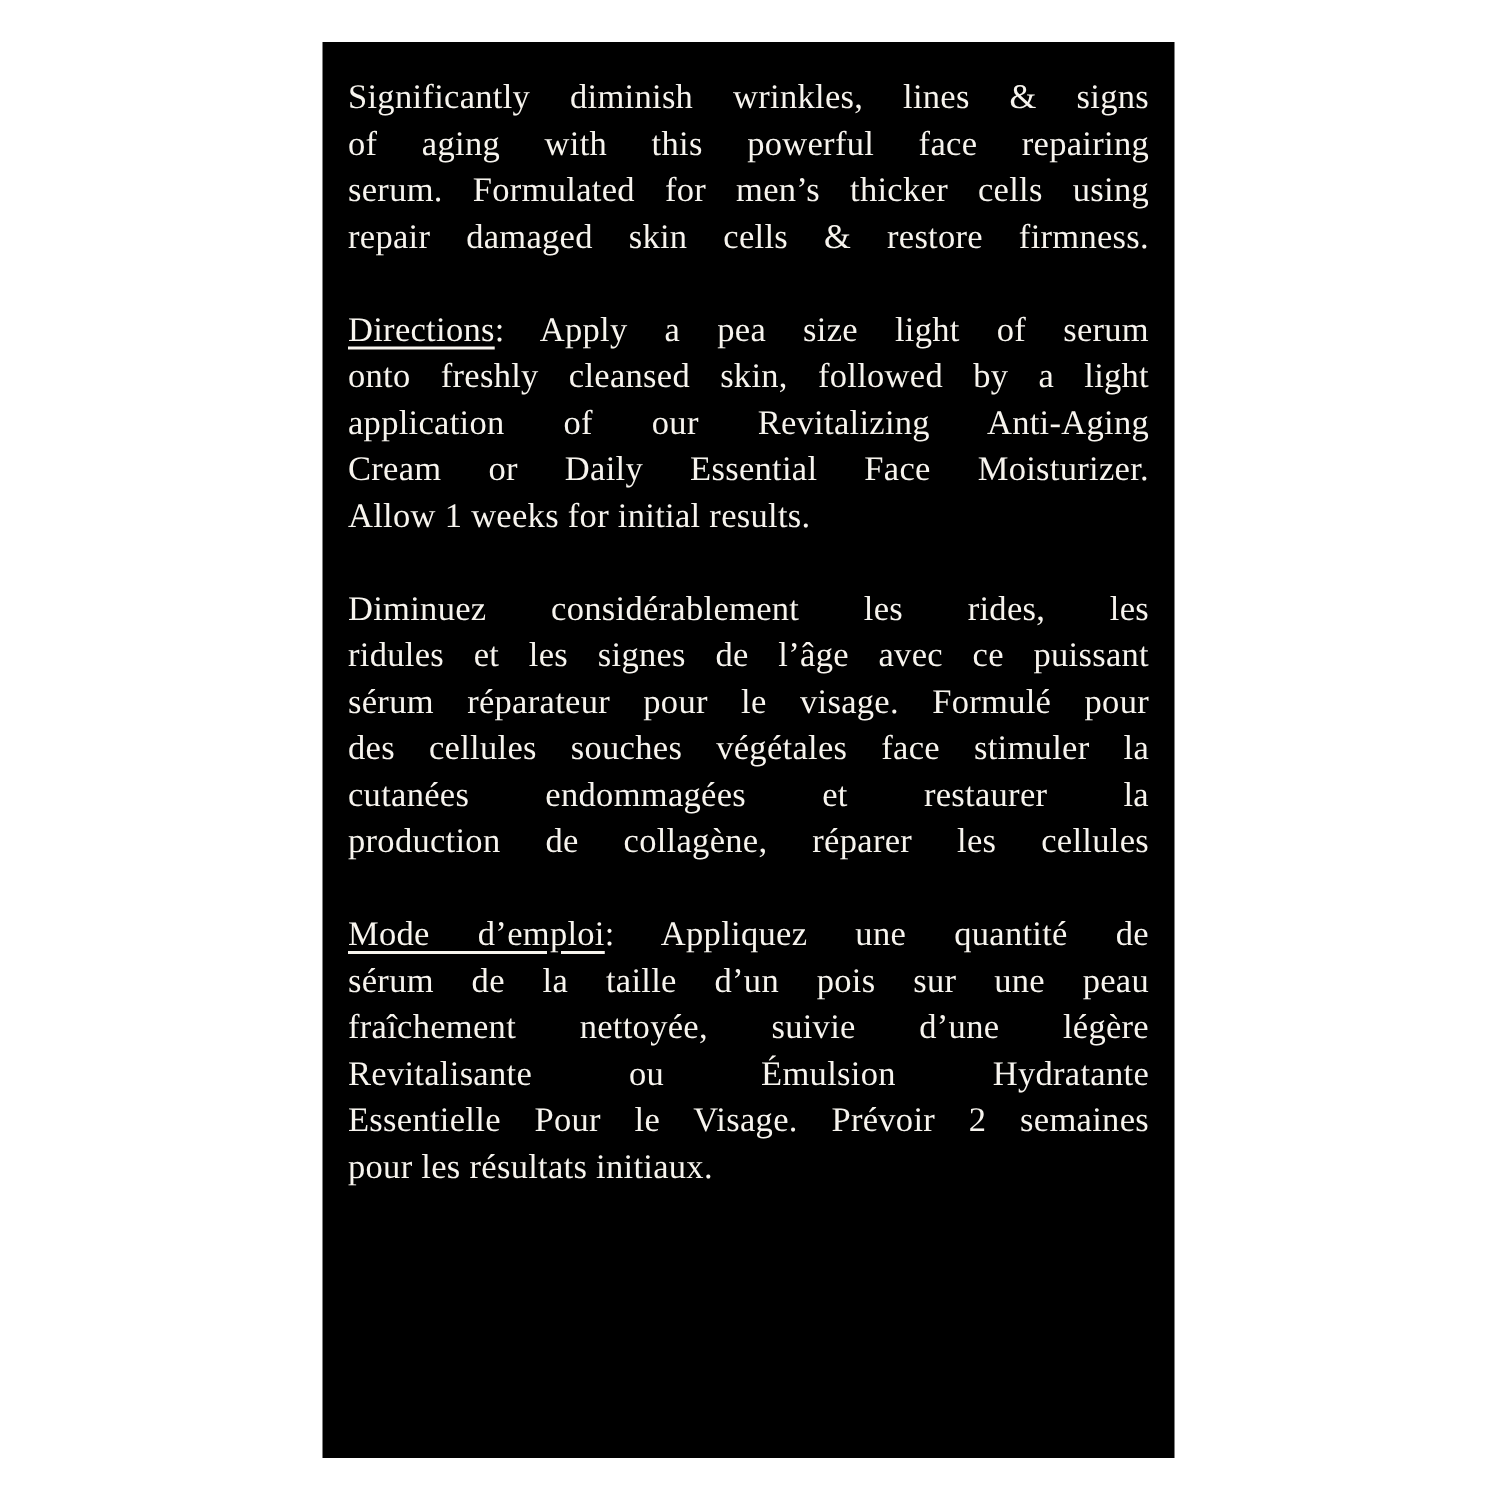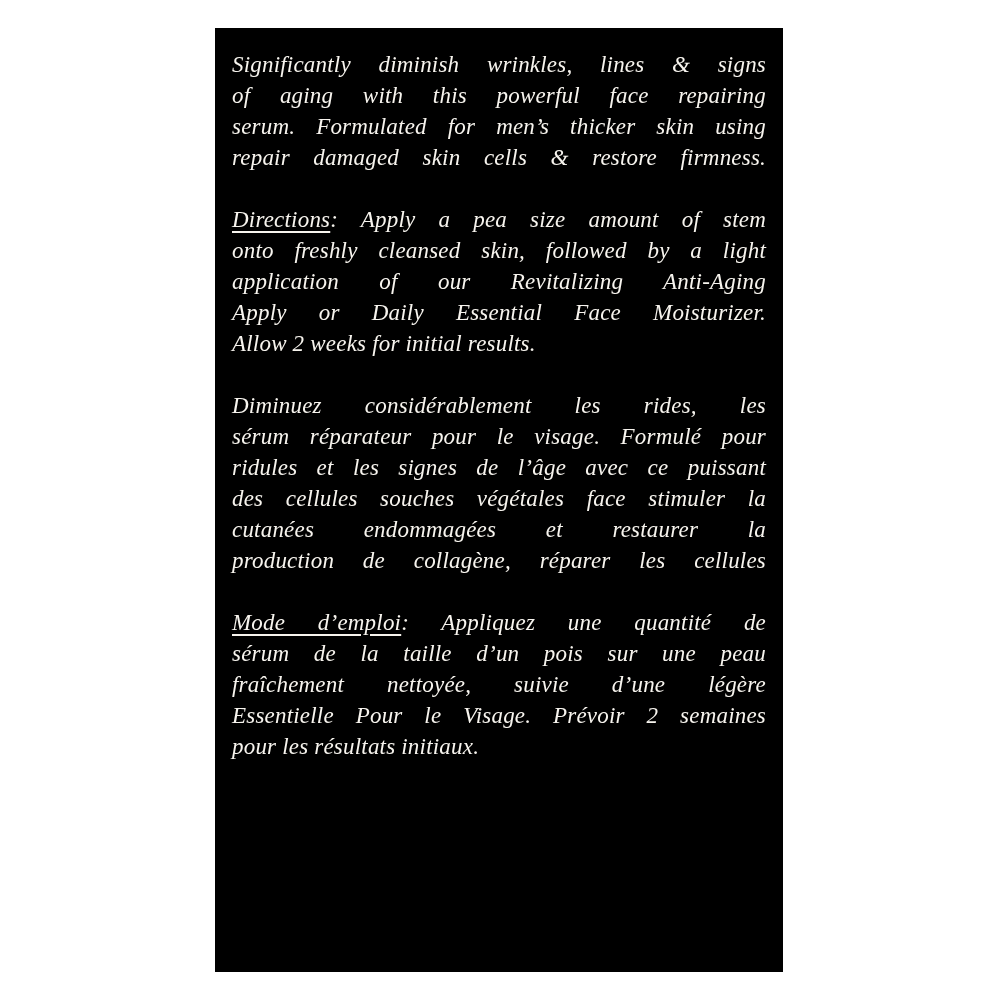--- a/index.html
+++ b/index.html
@@ -40,44 +40,45 @@
   .line.last { text-align-last: left; }
   .u {
     text-decoration: underline;
     text-underline-offset: 4px;
     text-decoration-thickness: 1.5px;
   }
 </style>
 </head>
 <body style="background: rgb(255, 255, 255);">
 
-<div class="label-panel" style="background: rgb(0, 0, 0); font-style: italic;">
+<div class="label-panel" style="background: rgb(0, 0, 0);">
   <div>
       <div class="para" style="color: rgb(247, 244, 238);">
         <div class="line"><span>Significantly diminish wrinkles, lines &amp; signs</span></div>
         <div class="line"><span>of aging with this powerful face repairing</span></div>
-        <div class="line"><span>serum. Formulated for men’s thicker skin using</span></div>
+        <div class="line"><span>serum. Formulated for men’s thicker cells using</span></div>
         <div class="line"><span>repair damaged skin cells &amp; restore firmness.</span></div>
       </div>
       <div class="para" style="color: rgb(247, 244, 238);">
-        <div class="line"><span class="u">Directions</span><span>: Apply a pea size amount of stem</span></div>
+        <div class="line"><span class="u">Directions</span><span>: Apply a pea size light of serum</span></div>
         <div class="line"><span>onto freshly cleansed skin, followed by a light</span></div>
         <div class="line"><span>application of our Revitalizing Anti-Aging</span></div>
-        <div class="line"><span>Apply or Daily Essential Face Moisturizer.</span></div>
-        <div class="line last"><span>Allow 2 weeks for initial results.</span></div>
+        <div class="line"><span>Cream or Daily Essential Face Moisturizer.</span></div>
+        <div class="line last"><span>Allow 1 weeks for initial results.</span></div>
       </div>
       <div class="para" style="color: rgb(247, 244, 238);">
         <div class="line"><span>Diminuez considérablement les rides, les</span></div>
+        <div class="line"><span>ridules et les signes de l’âge avec ce puissant</span></div>
         <div class="line"><span>sérum réparateur pour le visage. Formulé pour</span></div>
-        <div class="line"><span>ridules et les signes de l’âge avec ce puissant</span></div>
         <div class="line"><span>des cellules souches végétales face stimuler la</span></div>
         <div class="line"><span>cutanées endommagées et restaurer la</span></div>
         <div class="line"><span>production de collagène, réparer les cellules</span></div>
       </div>
       <div class="para" style="color: rgb(247, 244, 238);">
         <div class="line"><span class="u">Mode d’emploi</span><span>: Appliquez une quantité de</span></div>
         <div class="line"><span>sérum de la taille d’un pois sur une peau</span></div>
         <div class="line"><span>fraîchement nettoyée, suivie d’une légère</span></div>
+        <div class="line"><span>Revitalisante ou Émulsion Hydratante</span></div>
         <div class="line"><span>Essentielle Pour le Visage.  Prévoir 2 semaines</span></div>
         <div class="line last"><span>pour les résultats initiaux.</span></div>
       </div>
     </div>
 </div>
 
 </body></html>

